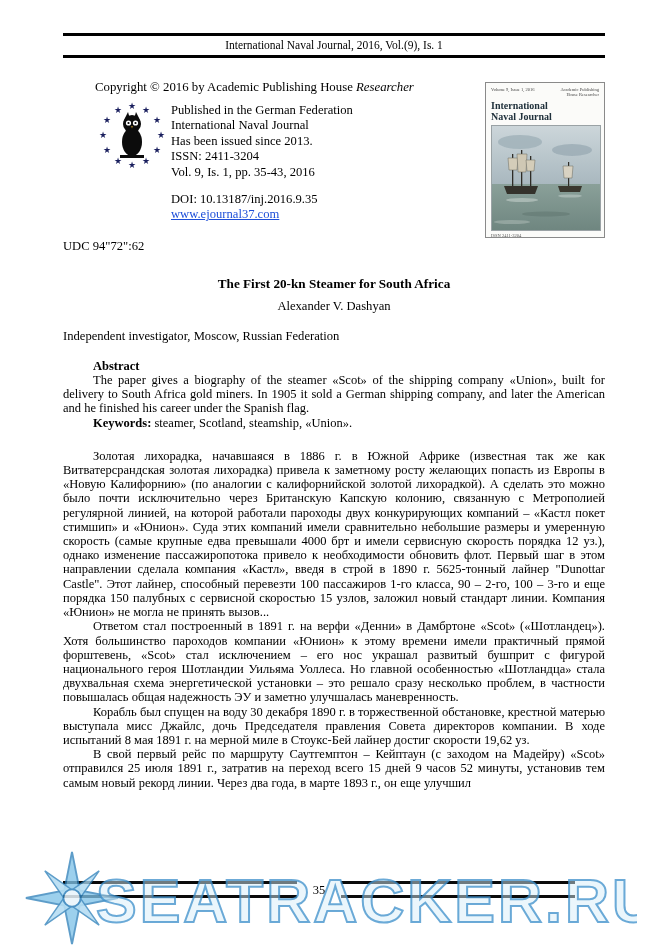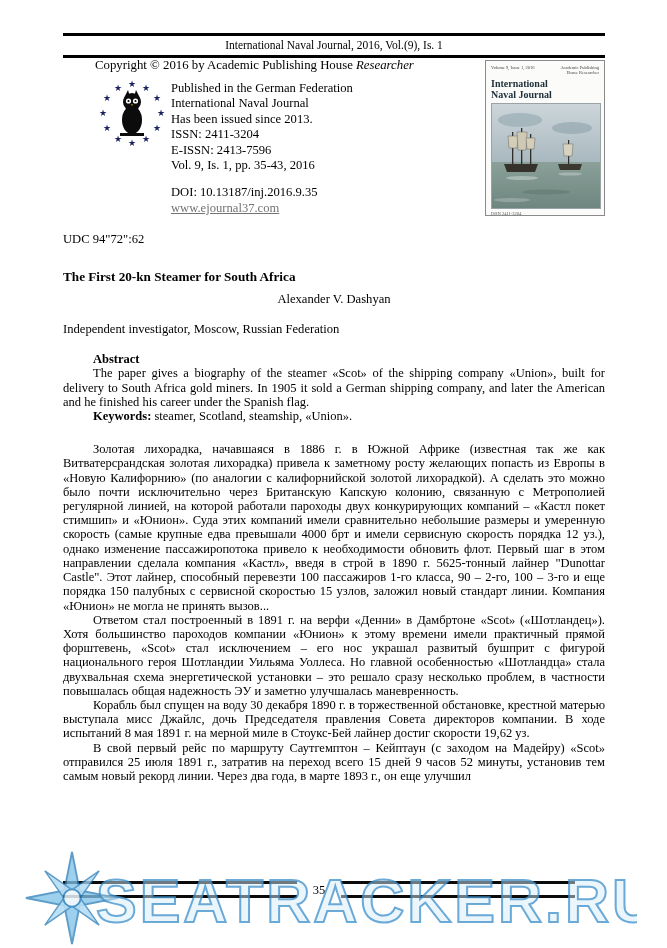--- a/index.html
+++ b/index.html
@@ -5,41 +5,41 @@
   html,body{margin:0;padding:0;background:#ffffff;}
   .page{position:relative;width:637px;height:948px;background:#ffffff;overflow:hidden;
         font-family:"Liberation Serif","DejaVu Serif",serif;color:#000;}
   .content{position:absolute;left:63px;top:0;width:542px;}
 
   
   .rule{border-top:3px solid #000;height:0;}
   .header-line{text-align:center;font-size:11.5px;padding:3px 0 4px;}
 
   
-  .masthead{position:relative;}
+  .masthead{position:relative;margin-top:22px;}
   .copyright{font-size:12.8px;padding-left:32px;}
   .copyright i{font-style:italic;}
   .logo{position:absolute;left:34px;top:22px;width:70px;height:76px;}
   .pubblock{margin-left:108px;margin-top:8px;font-size:12.6px;line-height:15.4px;}
   .pubblock .doi{margin-top:12px;}
-  .weblink{color:#737373;text-decoration:underline;cursor:pointer;}
+  .weblink{color:#1d4ed8;text-decoration:underline;cursor:pointer;}
 
   
   .cover{position:absolute;right:0;top:2px;width:120px;height:156px;border:1px solid #8a8a8a;
          background:#fbfbf9;box-sizing:border-box;padding:4px 5px;}
   .cover-top{display:flex;justify-content:space-between;font-size:4.5px;color:#444;line-height:5px;}
   .cover-vol{max-width:45px;}
   .cover-pub{max-width:46px;text-align:right;}
   .cover-title{font-weight:bold;font-size:10px;line-height:11px;color:#20313c;margin-top:3px;width:80px;}
   .cover-art{position:relative;margin-top:3px;width:108px;height:104px;border:1px solid #9aa2a5;overflow:hidden;}
   .cover-issn{font-size:4.5px;color:#555;margin-top:2px;}
 
   
   .udc{margin-top:16px;font-size:12.6px;}
-  .title{margin:22px 0 0 0;font-weight:bold;font-size:13.2px;}
+  .title{margin:22px 0 0 0;text-align:center;font-weight:bold;font-size:13.2px;}
   .author{margin-top:7px;text-align:center;font-size:12.6px;}
   .affiliation{margin-top:15px;font-size:12.6px;}
   .para{margin:0;font-size:12.5px;line-height:14.2px;text-align:justify;text-indent:30px;}
   .abstract-label{margin-top:15px;font-weight:bold;}
   .ru-block{margin-top:19px;}
   b{font-weight:bold;}
 
   
   .footer{position:absolute;left:63px;right:62px;bottom:50px;display:flex;align-items:flex-end;}
   .frule{flex:1;height:11px;border-top:3px solid #0a0a0a;border-bottom:3px solid #0a0a0a;}
@@ -101,21 +101,20 @@
           <circle cx="38.5" cy="21" r="1.1" fill="#000"></circle>
           <polygon points="33.8,24 36.2,24 35,26.6" fill="#8a6b1f"></polygon>
         </svg>
       </div>
 
       <div class="pubblock">
         <div>Published in the German Federation</div>
         <div>International Naval Journal</div>
         <div>Has been issued since 2013.</div>
         <div>ISSN: 2411-3204</div>
-        <div>E-ISSN: 2413-7596</div>
         <div>Vol. 9, Is. 1, pp. 35-43, 2016</div>
         <div class="doi">DOI: 10.13187/inj.2016.9.35</div>
         <div><a href="#" class="weblink">www.ejournal37.com</a></div>
       </div>
 
       <div class="cover">
         <div class="cover-top">
           <span class="cover-vol">Volume 9, Issue 1, 2016</span>
           <span class="cover-pub">Academic Publishing House Researcher</span>
         </div>

